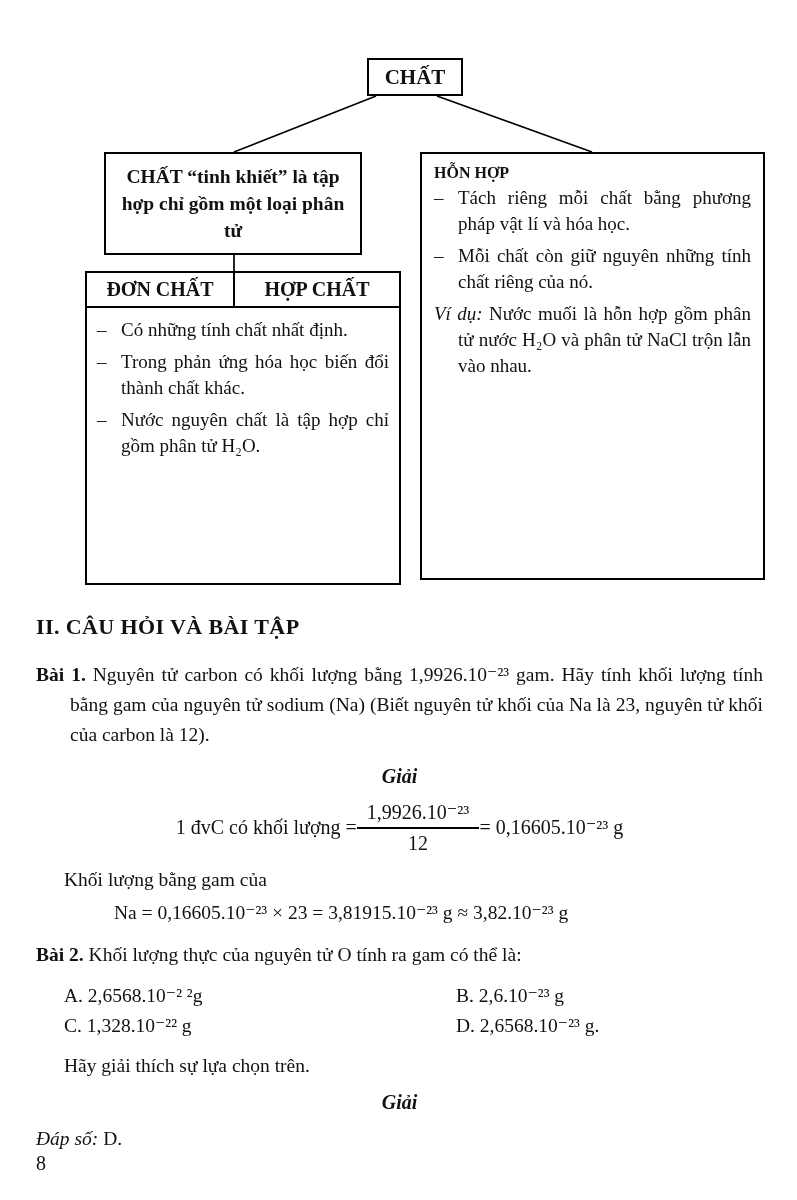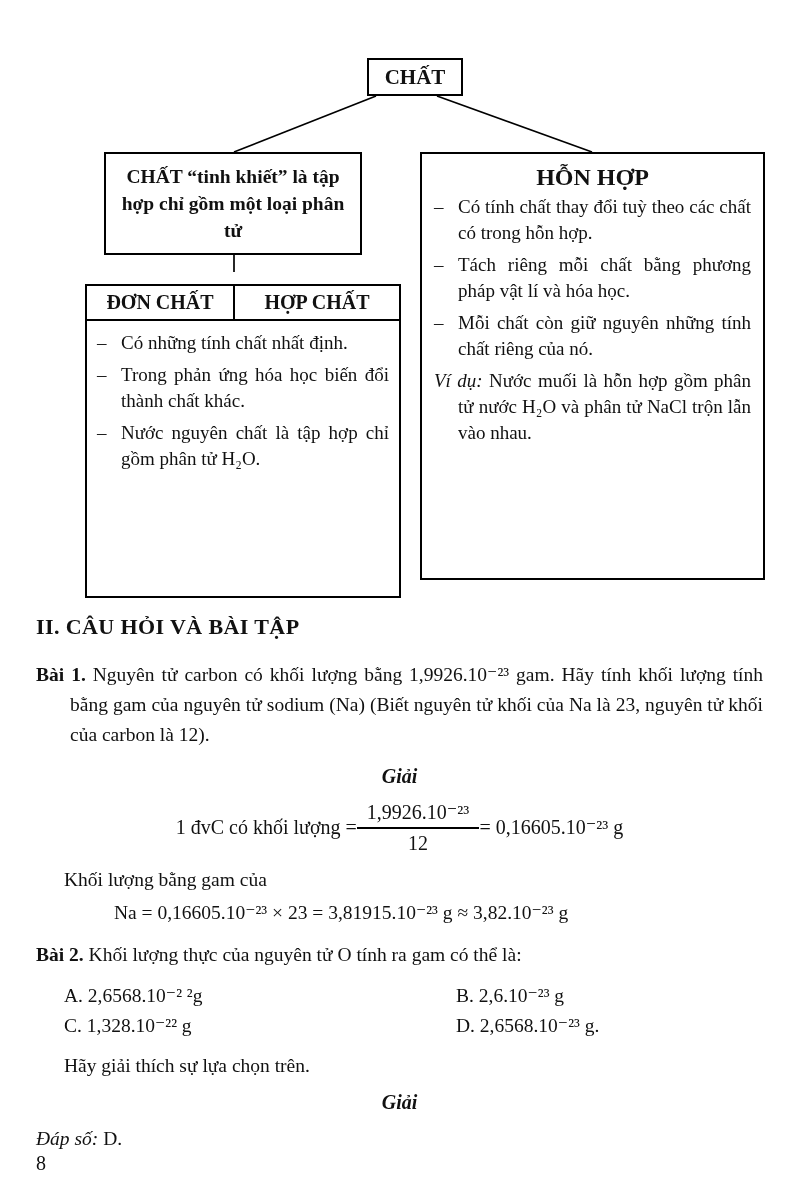--- a/index.html
+++ b/index.html
@@ -22,32 +22,32 @@
     font-weight: bold; font-size: 21px; text-align: center;
   }
 
   .pure-box {
     left: 104px; top: 152px; width: 258px; height: 103px;
     display: flex; align-items: center; justify-content: center;
     text-align: center; padding: 14px 10px;
   }
   .pure-box p { margin: 0; font-weight: bold; font-size: 19.5px; line-height: 27px; }
 
-  .table-box { left: 85px; top: 284px; width: 316px; height: 314px; }
+  .table-box { left: 85px; top: 271px; width: 316px; height: 314px; }
   .table-head { display: flex; height: 35px; border-bottom: 2px solid #000; }
   .table-head .cell {
     display: flex; align-items: center; justify-content: center;
     font-weight: bold; font-size: 20px;
   }
   .table-head .cell.left { width: 148px; border-right: 2px solid #000; }
   .table-head .cell.right { flex: 1; }
   .table-body { padding: 9px 10px 0 10px; }
 
   .mix-box { left: 420px; top: 152px; width: 345px; height: 428px; padding: 8px 12px 4px; }
-  .mix-title { margin: 2px 0 3px; text-align: center; font-weight: bold; font-size: 24px; }
+  .mix-title { margin: 2px 0 3px; text-align: left; font-weight: bold; font-size: 16px; }
   .mix-def { margin: 0 0 8px; text-align: center; font-weight: bold; font-size: 19.5px; line-height: 26px; }
 
   .li {
     margin: 0 0 6px; font-size: 19px; line-height: 26px;
     text-align: justify; padding-left: 24px; text-indent: -24px;
   }
   .li .marker { display: inline-block; width: 24px; text-indent: 0; }
   .li.vd { text-indent: 0; }
   .lead { font-style: italic; }
 
@@ -112,21 +112,20 @@
       </div>
       <div class="table-body">
         <p class="li"><span class="marker">–</span><span>Có những tính chất nhất định.</span></p>
         <p class="li"><span class="marker">–</span><span>Trong phản ứng hóa học biến đổi thành chất khác.</span></p>
         <p class="li"><span class="marker">–</span><span>Nước nguyên chất là tập hợp chỉ gồm phân tử H₂O.</span></p>
       </div>
     </div>
 
     <div class="box mix-box">
       <p class="mix-title">HỖN HỢP</p>
-      <p class="li"><span class="marker">–</span><span>Có tính chất thay đổi tuỳ theo các chất có trong hỗn hợp.</span></p>
       <p class="li"><span class="marker">–</span><span>Tách riêng mỗi chất bằng phương pháp vật lí và hóa học.</span></p>
       <p class="li"><span class="marker">–</span><span>Mỗi chất còn giữ nguyên những tính chất riêng của nó.</span></p>
       <p class="li"><i class="lead">Ví dụ:</i>
         <span>Nước muối là hỗn hợp gồm phân tử nước H₂O và phân tử NaCl trộn lẫn vào nhau.</span></p>
     </div>
   </div>
 
   <div class="content">
 
     <h2 class="section-heading">II. CÂU HỎI VÀ BÀI TẬP</h2>

